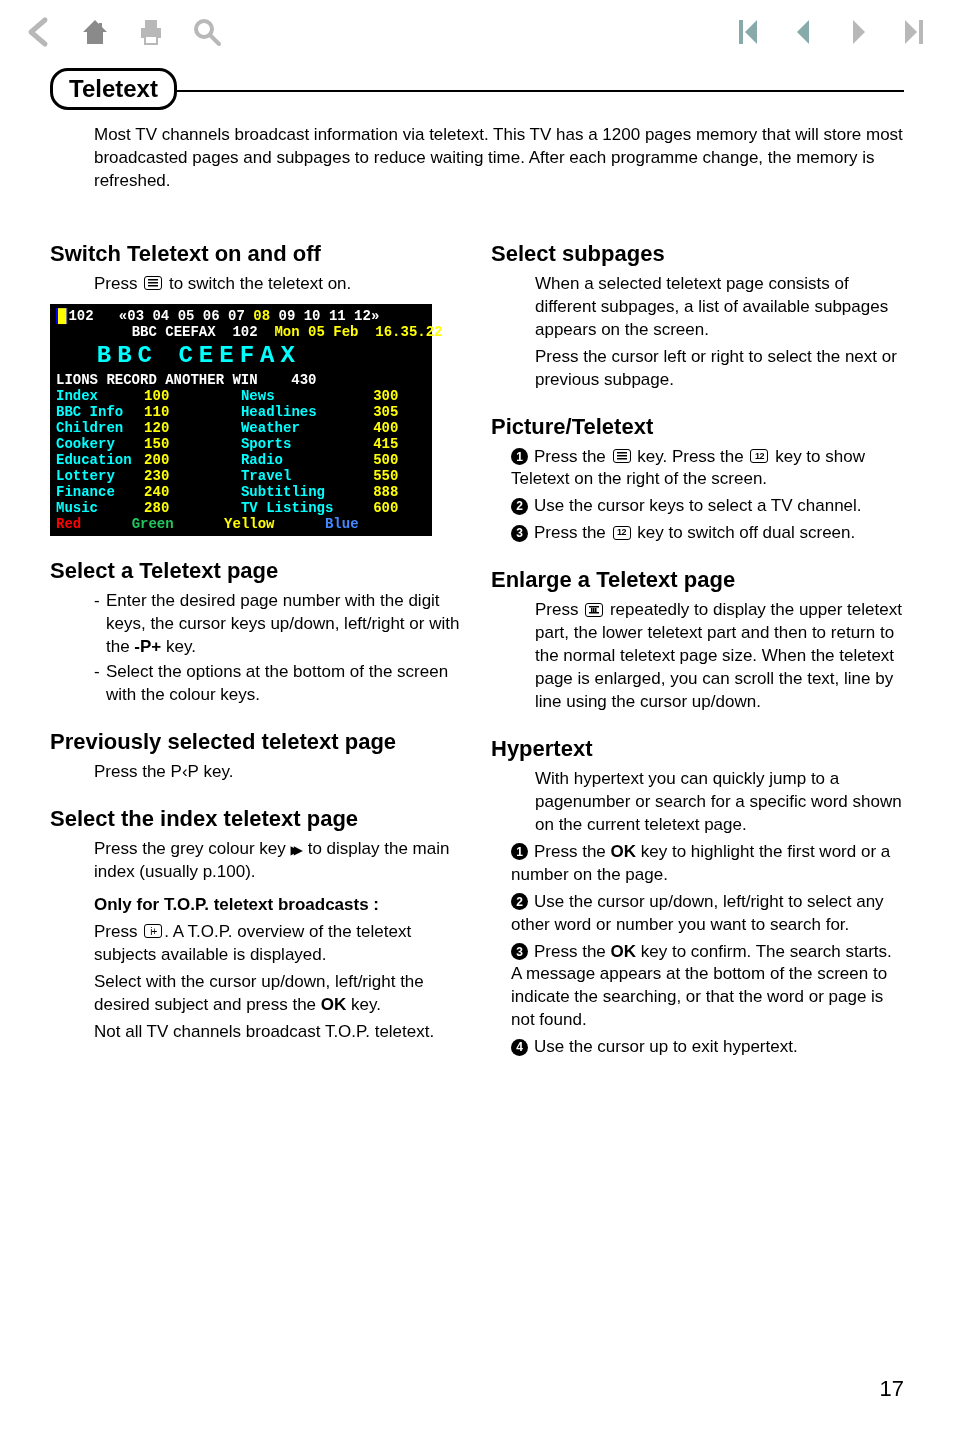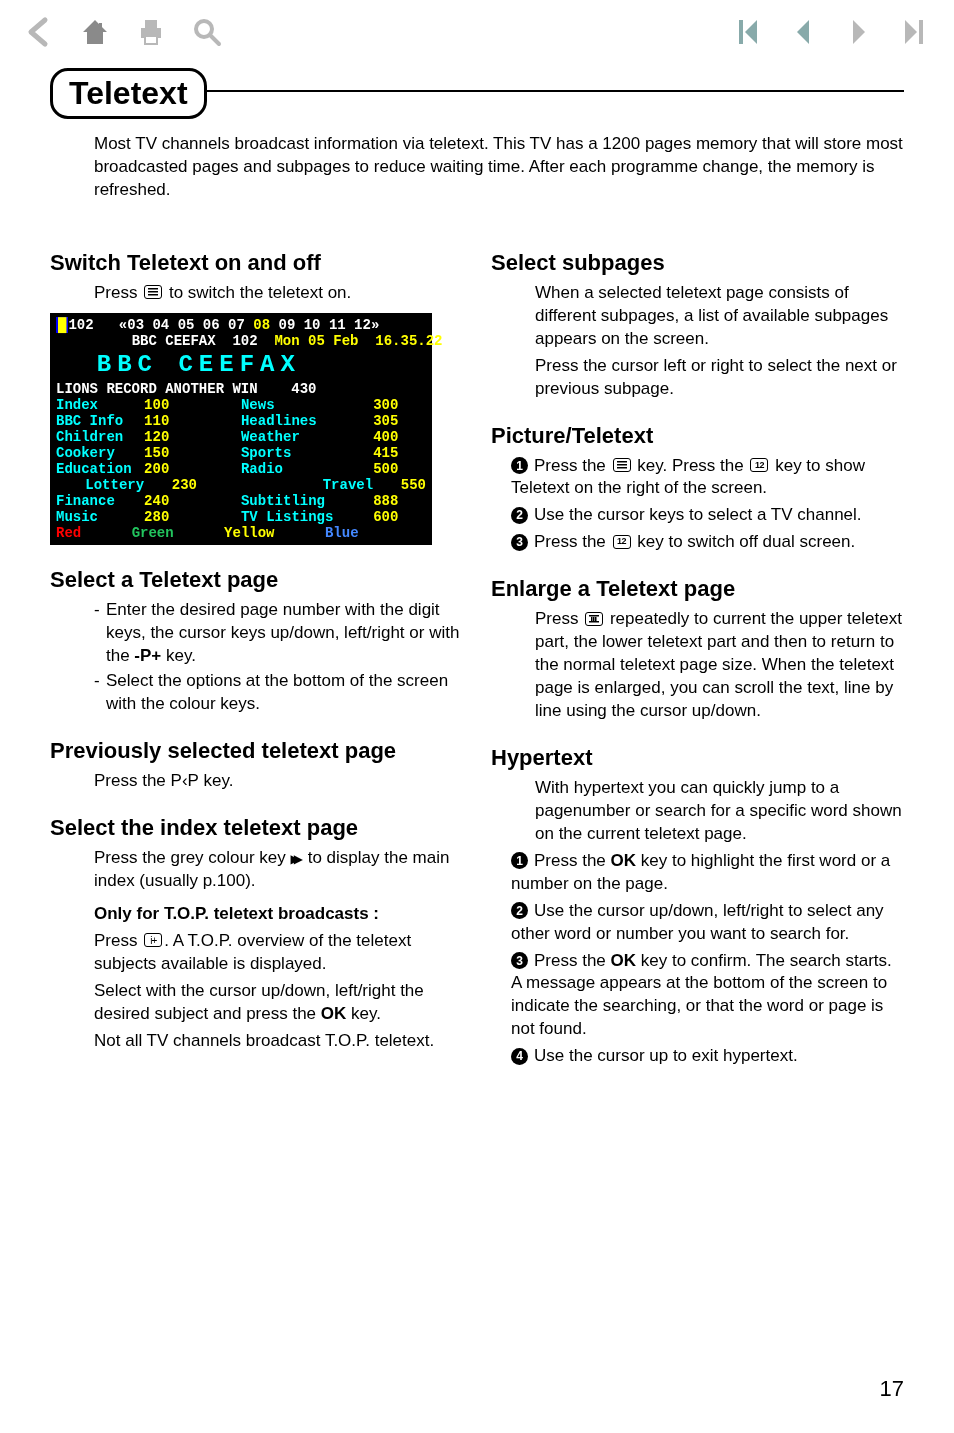--- a/index.html
+++ b/index.html
@@ -24,21 +24,21 @@
   .content {
     padding: 12px 50px 0 50px;
     position: relative;
   }
   .badge {
     display: inline-block;
     border: 3px solid #000;
     border-radius: 18px;
     padding: 4px 16px 4px 16px;
     font-weight: 700;
-    font-size: 32px;
+    font-size: 24px;
     background: #fff;
     position: relative;
     z-index: 2;
   }
   .badge-rule {
     position: absolute;
     top: 34px;
     left: 50px;
     right: 50px;
     height: 2px;
@@ -241,21 +241,21 @@
           <div class="row"><span class="yellow" style="background:#00f;padding:0 2px;">█</span><span class="white">102</span><span class="white">   </span><span class="white">«03 04 05 06 07 </span><span class="yellow">08</span><span class="white"> 09 10 11 12»</span></div>
           <div class="row"><span class="white">         </span><span class="white">BBC CEEFAX  102</span><span class="yellow">  </span><span class="yellow">Mon 05 Feb</span><span class="yellow">  </span><span class="yellow">16.35.22</span></div>
           <div class="row bigrow"><span class="cyan">&nbsp;&nbsp;</span><span class="cyan">BBC</span><span class="cyan">&nbsp;</span><span class="cyan">CEEFAX</span></div>
           <div class="row white">LIONS RECORD ANOTHER WIN    430</div>
           <div id="ttx-rows">
               <div class="row" style="display: flex;"><span class="cyan ttx-col1">Index</span><span class="yellow ttx-col2">100</span><span class="cyan ttx-col3">News</span><span class="yellow ttx-col4">300</span></div>
               <div class="row" style="display: flex;"><span class="cyan ttx-col1">BBC Info</span><span class="yellow ttx-col2">110</span><span class="cyan ttx-col3">Headlines</span><span class="yellow ttx-col4">305</span></div>
               <div class="row" style="display: flex;"><span class="cyan ttx-col1">Children</span><span class="yellow ttx-col2">120</span><span class="cyan ttx-col3">Weather</span><span class="yellow ttx-col4">400</span></div>
               <div class="row" style="display: flex;"><span class="cyan ttx-col1">Cookery</span><span class="yellow ttx-col2">150</span><span class="cyan ttx-col3">Sports</span><span class="yellow ttx-col4">415</span></div>
               <div class="row" style="display: flex;"><span class="cyan ttx-col1">Education</span><span class="yellow ttx-col2">200</span><span class="cyan ttx-col3">Radio</span><span class="yellow ttx-col4">500</span></div>
-              <div class="row" style="display: flex; text-align: right;"><span class="cyan ttx-col1">Lottery</span><span class="yellow ttx-col2">230</span><span class="cyan ttx-col3">Travel</span><span class="yellow ttx-col4">550</span></div>
+              <div class="row" style="display: flex;"><span class="cyan ttx-col1">Lottery</span><span class="yellow ttx-col2">230</span><span class="cyan ttx-col3">Travel</span><span class="yellow ttx-col4">550</span></div>
               <div class="row" style="display: flex;"><span class="cyan ttx-col1">Finance</span><span class="yellow ttx-col2">240</span><span class="cyan ttx-col3">Subtitling</span><span class="yellow ttx-col4">888</span></div>
               <div class="row" style="display: flex;"><span class="cyan ttx-col1">Music</span><span class="yellow ttx-col2">280</span><span class="cyan ttx-col3">TV Listings</span><span class="yellow ttx-col4">600</span></div>
             </div>
           <div class="row"><span class="red">Red</span><span>      </span><span class="green">Green</span><span>      </span><span class="yellow">Yellow</span><span>      </span><span class="blue">Blue</span></div>
         </div>
       </div>
 
       <div class="block">
         <h2 class="section">Select a Teletext page</h2>
         <div class="body">
@@ -303,21 +303,21 @@
             <li><span>Press the </span><span class="icon-inline icon-lines"></span><span> key. Press the </span><span class="icon-inline icon-12">12</span><span> key to show Teletext on the right of the screen.</span></li>
             <li>Use the cursor keys to select a TV channel.</li>
             <li><span>Press the </span><span class="icon-inline icon-12">12</span><span> key to switch off dual screen.</span></li>
           </ol>
         </div>
       </div>
 
       <div class="block">
         <h2 class="section">Enlarge a Teletext page</h2>
         <div class="body">
-          <p><span>Press </span><span class="icon-inline icon-expand"></span><span> repeatedly to current the upper teletext part, the lower teletext part and then to return to the normal teletext page size. When the teletext page is enlarged, you can scroll the text, line by line using the cursor up/down.</span></p>
+          <p><span>Press </span><span class="icon-inline icon-expand"></span><span> repeatedly to display the upper teletext part, the lower teletext part and then to return to the normal teletext page size. When the teletext page is enlarged, you can scroll the text, line by line using the cursor up/down.</span></p>
         </div>
       </div>
 
       <div class="block">
         <h2 class="section">Hypertext</h2>
         <div class="body">
           <p>With hypertext you can quickly jump to a pagenumber or search for a specific word shown on the current teletext page.</p>
           <ol class="num">
             <li><span>Press the </span><b>OK</b><span> key to highlight the first word or a number on the page.</span></li>
             <li>Use the cursor up/down, left/right to select any other word or number you want to search for.</li>

